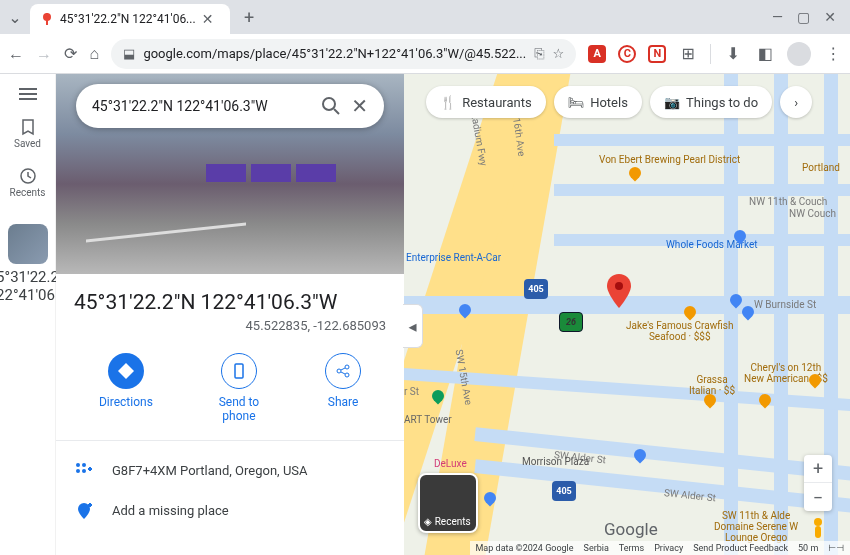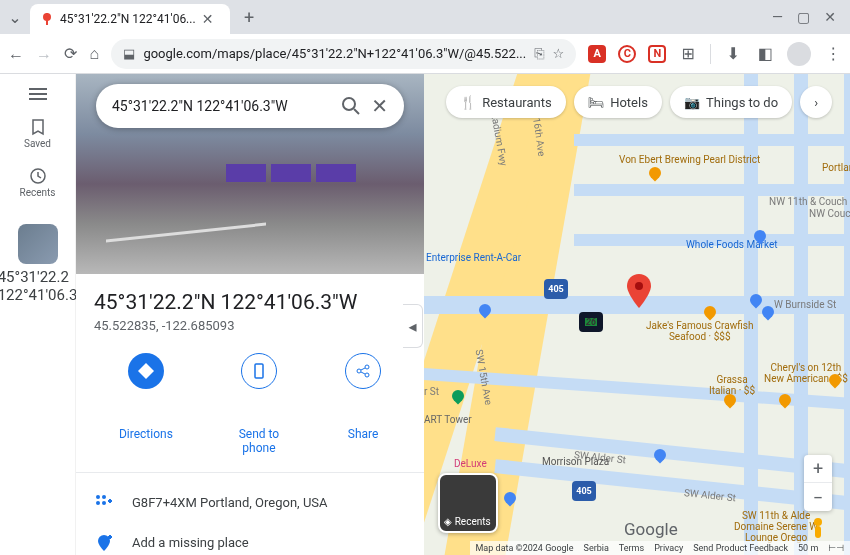--- a/index.html
+++ b/index.html
@@ -22,65 +22,65 @@
 .omnibox { flex:1; display:flex; align-items:center; background:#f1f3f4; border-radius:16px; height:30px; padding:0 12px; gap:8px; }
 .omnibox-icon { color:#5f6368; font-size:13px; }
 .url { font-size:13px; color:#202124; white-space:nowrap; overflow:hidden; text-overflow:ellipsis; }
 .ext-row { display:flex; gap:12px; align-items:center; }
 .ext-ico { width:18px; height:18px; border-radius:4px; display:flex; align-items:center; justify-content:center; font-size:11px; font-weight:bold; cursor:pointer; }
 .sep { width:1px; height:20px; background:#dadce0; }
 .avatar-circle { width:24px; height:24px; border-radius:50%; background:#dadce0; }
 
 
 .maps { display:flex; height:481px; position:relative; }
-.leftbar { width:76px; background:#fff; display:flex; flex-direction:column; align-items:center; padding-top:14px; gap:18px; border-right:1px solid #f1f1f1; }
+.leftbar { width:56px; background:#fff; display:flex; flex-direction:column; align-items:center; padding-top:14px; gap:18px; border-right:1px solid #f1f1f1; }
 .hamb { display:flex; flex-direction:column; gap:3px; cursor:pointer; }
 .hamb span { width:18px; height:2px; background:#5f6368; }
 .lb-item { display:flex; flex-direction:column; align-items:center; gap:2px; cursor:pointer; }
 .lb-label { font-size:10px; color:#5f6368; }
 .thumb { width:40px; height:40px; border-radius:8px; background:linear-gradient(135deg,#6b7d8f,#8a9bb0); margin-top:8px; }
 .thumb-coords { font-size:15px; color:#3c4043; text-align:left; line-height:1.2; margin-top:2px; padding:0 4px; }
 
 .panel { width:348px; background:#fff; position:relative; overflow:hidden; }
 .photo { height:200px; background:linear-gradient(180deg,#a8b5c1 0%,#7d8ba0 30%,#6b5d6f 55%,#8a8a8a 75%,#b8b8b8 100%); position:relative; }
 .awn { position:absolute; width:40px; height:18px; background:#5a3da8; top:90px; }
 .road-mark { position:absolute; bottom:40px; left:30px; width:160px; height:3px; background:#ddd; transform:skewY(-6deg); }
 
 .searchbar { position:absolute; top:10px; left:20px; right:20px; height:44px; background:#fff; border-radius:22px; display:flex; align-items:center; padding:0 16px; gap:10px; box-shadow:0 1px 6px rgba(0,0,0,0.3); z-index:5; }
 .search-input { flex:1; border:none; outline:none; font-size:14px; color:#202124; }
 .search-ico { color:#5f6368; cursor:pointer; display:flex; }
 
 .coords { padding:16px 18px 12px; }
 .main-coord { font-size:21px; font-weight:400; color:#202124; margin-bottom:4px; }
-.sub-coord { font-size:13px; color:#5f6368; }
+.sub-coord { font-size:13px; color:#5f6368;text-align:right; }
 
 .actions { display:flex; justify-content:space-around; padding:8px 10px 16px; border-bottom:1px solid #e8eaed; }
 .act { display:flex; flex-direction:column; align-items:center; gap:6px; cursor:pointer; }
 .act-circ { width:36px; height:36px; border-radius:50%; display:flex; align-items:center; justify-content:center; }
 .act-circ.fill { background:#1a73e8; color:#fff; }
 .act-circ.outline { border:1px solid #1a73e8; color:#1a73e8; }
-.act-label { font-size:12px; color:#1a73e8; text-align:center; line-height:1.2;margin-top:32px; }
+.act-label { font-size:12px; color:#1a73e8; text-align:center; line-height:1.2; }
 
 .inforows { padding:10px 0; }
 .inforow { display:flex; align-items:center; gap:18px; padding:10px 18px; cursor:pointer; }
 .inforow svg, .info-ico { flex-shrink:0; }
 .inforow-txt { font-size:13px; color:#3c4043; }
 
 .collapse { position:absolute; left:403px; top:230px; width:20px; height:44px; background:#fff; border:1px solid #dadce0; border-left:none; border-radius:0 6px 6px 0; display:flex; align-items:center; justify-content:center; cursor:pointer; z-index:5; color:#5f6368; }
 
 
 .mapcanvas { flex:1; position:relative; background:#eef1e8; overflow:hidden; }
 .road { position:absolute; background:#c5dcf5; }
 .road.hwy { background:#ffe08a; }
 .rlabel { position:absolute; font-size:10px; color:#7a7a7a; white-space:nowrap; transform-origin:left center; }
 .poi { position:absolute; font-size:10px; color:#a16c0c; white-space:nowrap; line-height:1.1; text-align:center; }
 .poi.blue { color:#1967d2; }
 .shield { position:absolute; width:24px; height:20px; border-radius:4px; display:flex; align-items:center; justify-content:center; font-size:9px; font-weight:bold; color:#fff; }
 .shield.interstate { background:#2b5caa; }
-.shield.state { background:#fff; color:#333; border:6px solid #0f172a;font-style:italic; }
+.shield.state { background:#fff; color:#333; border:1px solid #0f172a;font-style:italic; }
 
 .pin { position:absolute; cursor:pointer; }
 .poi-pin { position:absolute; width:12px; height:12px; border-radius:50% 50% 50% 0; transform:rotate(-45deg); }
 .poi-pin.food { background:#f29900; }
 .poi-pin.shop { background:#4285f4; }
 .poi-pin.green { background:#0d9c5b; }
 
 .chips { position:absolute; top:12px; left:22px; display:flex; gap:8px; z-index:3; }
 .chip { background:#fff; border-radius:18px; height:32px; padding:0 14px; display:flex; align-items:center; gap:6px; font-size:13px; color:#3c4043; cursor:pointer; box-shadow:0 1px 3px rgba(0,0,0,0.2); }
 .chip-ico { font-size:13px; }

